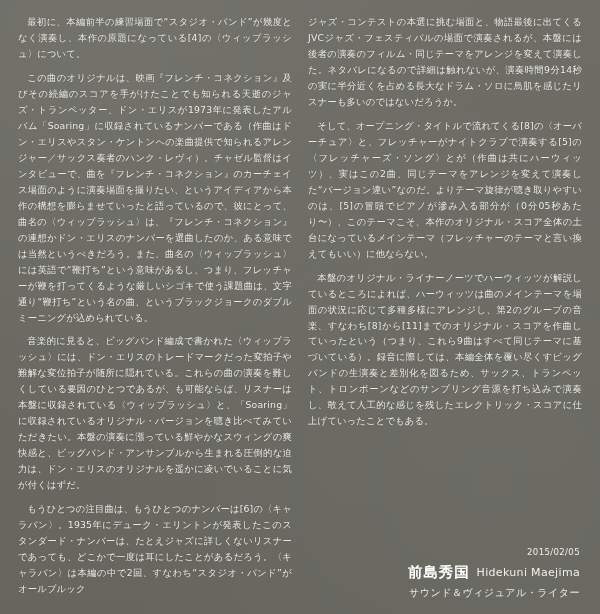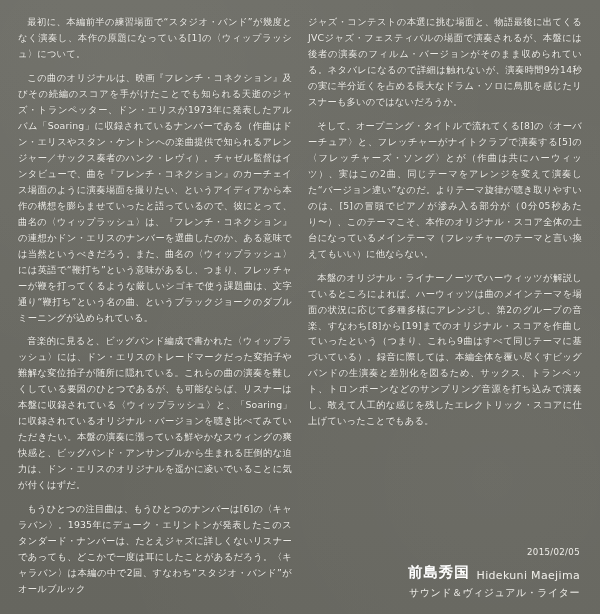--- a/index.html
+++ b/index.html
@@ -55,21 +55,21 @@
     margin-left: 44px;
   }
   .date {
     font-size: 8.6px;
     letter-spacing: 0.04em;
     color: #f0efea;
     margin-bottom: 6px;
   }
   .byline {
     display: flex;
-    align-items: flex-end;
+    align-items: center;
     justify-content: flex-end;
     gap: 7px;
     margin-bottom: 4px;
   }
   .name-ja {
     font-size: 14.5px;
     font-weight: bold;
     letter-spacing: 0.06em;
     color: #ffffff;
   }
@@ -85,30 +85,30 @@
   }
 </style>
 </head>
 <body>
 
 <div class="page">
 
   <div class="columns">
 
     <div class="col">
-      <p class="indent">最初に、本編前半の練習場面で“スタジオ・バンド”が幾度となく演奏し、本作の原題になっている[1]の〈ウィップラッシュ〉について。</p>
+      <p class="indent">最初に、本編前半の練習場面で“スタジオ・バンド”が幾度となく演奏し、本作の原題になっている[4]の〈ウィップラッシュ〉について。</p>
       <p class="indent">この曲のオリジナルは、映画『フレンチ・コネクション』及びその続編のスコアを手がけたことでも知られる天逝のジャズ・トランペッター、ドン・エリスが1973年に発表したアルバム「Soaring」に収録されているナンバーである（作曲はドン・エリスやスタン・ケントンへの楽曲提供で知られるアレンジャー／サックス奏者のハンク・レヴィ）。チャゼル監督はインタビューで、曲を『フレンチ・コネクション』のカーチェイス場面のように演奏場面を撮りたい、というアイディアから本作の構想を膨らませていったと語っているので、彼にとって、曲名の〈ウィップラッシュ〉は、『フレンチ・コネクション』の連想かドン・エリスのナンバーを選曲したのか、ある意味では当然というべきだろう。また、曲名の〈ウィップラッシュ〉には英語で“鞭打ち”という意味があるし、つまり、フレッチャーが鞭を打ってくるような厳しいシゴキで使う課題曲は、文字通り“鞭打ち”という名の曲、というブラックジョークのダブルミーニングが込められている。</p>
       <p class="indent">音楽的に見ると、ビッグバンド編成で書かれた〈ウィップラッシュ〉には、ドン・エリスのトレードマークだった変拍子や難解な変位拍子が随所に隠れている。これらの曲の演奏を難しくしている要因のひとつであるが、も可能ならば、リスナーは本盤に収録されている〈ウィップラッシュ〉と、「Soaring」に収録されているオリジナル・バージョンを聴き比べてみていただきたい。本盤の演奏に漲っている鮮やかなスウィングの爽快感と、ビッグバンド・アンサンブルから生まれる圧倒的な迫力は、ドン・エリスのオリジナルを遥かに凌いでいることに気が付くはずだ。</p>
       <p class="indent">もうひとつの注目曲は、もうひとつのナンバーは[6]の〈キャラバン〉。1935年にデューク・エリントンが発表したこのスタンダード・ナンバーは、たとえジャズに詳しくないリスナーであっても、どこかで一度は耳にしたことがあるだろう。〈キャラバン〉は本編の中で2回、すなわち“スタジオ・バンド”がオールブルック</p>
     </div>
 
     <div class="col">
-      <p>ジャズ・コンテストの本選に挑む場面と、物語最後に出てくるJVCジャズ・フェスティバルの場面で演奏されるが、本盤には後者の演奏のフィルム・バージョンがそのまま収められている。ネタバレになるので詳細は触れないが、演奏時間9分14秒の実に半分近くを占める長大なドラム・ソロに鳥肌を感じたリスナーも多いのではないだろうか。</p>
+      <p>ジャズ・コンテストの本選に挑む場面と、物語最後に出てくるJVCジャズ・フェスティバルの場面で演奏されるが、本盤には後者の演奏のフィルム・同じテーマをアレンジを変えて演奏した。ネタバレになるので詳細は触れないが、演奏時間9分14秒の実に半分近くを占める長大なドラム・ソロに鳥肌を感じたリスナーも多いのではないだろうか。</p>
       <p class="indent">そして、オープニング・タイトルで流れてくる[8]の〈オーバーチュア〉と、フレッチャーがナイトクラブで演奏する[5]の〈フレッチャーズ・ソング〉とが（作曲は共にハーウィッツ）、実はこの2曲、同じテーマをアレンジを変えて演奏した“バージョン違い”なのだ。よりテーマ旋律が聴き取りやすいのは、[5]の冒頭でピアノが滲み入る部分が（0分05秒あたり〜）、このテーマこそ、本作のオリジナル・スコア全体の土台になっているメインテーマ（フレッチャーのテーマと言い換えてもいい）に他ならない。</p>
-      <p class="indent">本盤のオリジナル・ライナーノーツでハーウィッツが解説しているところによれば、ハーウィッツは曲のメインテーマを場面の状況に応じて多種多様にアレンジし、第2のグループの音楽、すなわち[8]から[19]までのオリジナル・スコアを作曲していったという（つまり、これら9曲はすべて同じテーマに基づいている）。録音に際しては、本編全体を覆い尽くすビッグバンドの生演奏と差別化を図るため、サックス、トランペット、トロンボーンなどのサンプリング音源を打ち込みで演奏し、敢えて人工的な感じを残したエレクトリック・スコアに仕上げていったことでもある。</p>
+      <p class="indent">本盤のオリジナル・ライナーノーツでハーウィッツが解説しているところによれば、ハーウィッツは曲のメインテーマを場面の状況に応じて多種多様にアレンジし、第2のグループの音楽、すなわち[8]から[11]までのオリジナル・スコアを作曲していったという（つまり、これら9曲はすべて同じテーマに基づいている）。録音に際しては、本編全体を覆い尽くすビッグバンドの生演奏と差別化を図るため、サックス、トランペット、トロンボーンなどのサンプリング音源を打ち込みで演奏し、敢えて人工的な感じを残したエレクトリック・スコアに仕上げていったことでもある。</p>
     </div>
 
   </div>
 
   <div class="footer">
     <div class="date">2015/02/05</div>
     <div class="byline">
       <span class="name-ja">前島秀国</span>
       <span class="name-en">Hidekuni Maejima</span>
     </div>

